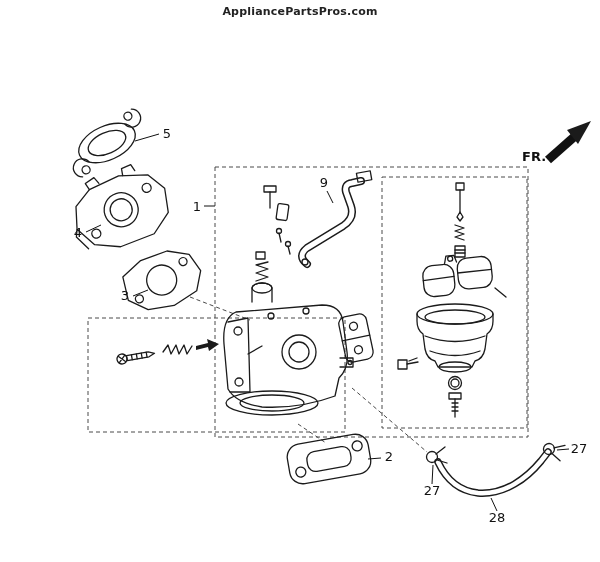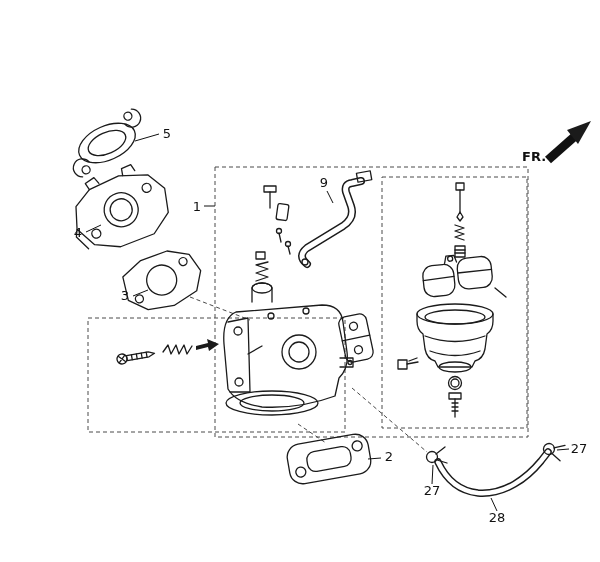--- a/index.html
+++ b/index.html
@@ -26,20 +26,21 @@
   .strapi{fill:none;stroke:#ffffff;stroke-width:5;stroke-linecap:round;stroke-linejoin:round;}
   .tube{fill:none;stroke:#1b1b1b;stroke-width:7.5;stroke-linecap:round;}
   .tubei{fill:none;stroke:#ffffff;stroke-width:4.5;stroke-linecap:round;}
   .callout{font-family:"DejaVu Sans",sans-serif;font-size:13px;fill:#111;}
   .fr-text{font-family:"DejaVu Sans",sans-serif;font-size:13px;font-weight:bold;fill:#111;}
 </style>
 </head>
 <body>
 
 <div class="stage">
+  <div class="watermark">AppliancePartsPros.com</div>
 
   <svg width="600" height="562" viewBox="0 0 600 562" xmlns="http://www.w3.org/2000/svg">
 
     <g>
       <rect class="dash" x="215" y="167" width="313" height="270"></rect>
       <rect class="dash" x="382" y="177" width="145" height="251"></rect>
       <rect class="dash" x="88" y="318" width="257" height="114"></rect>
       <line class="dash" x1="190" y1="297" x2="250" y2="320"></line>
       <line class="dash" x1="298" y1="424" x2="326" y2="443"></line>
       <line class="dash" x1="352" y1="388" x2="427" y2="452"></line>

